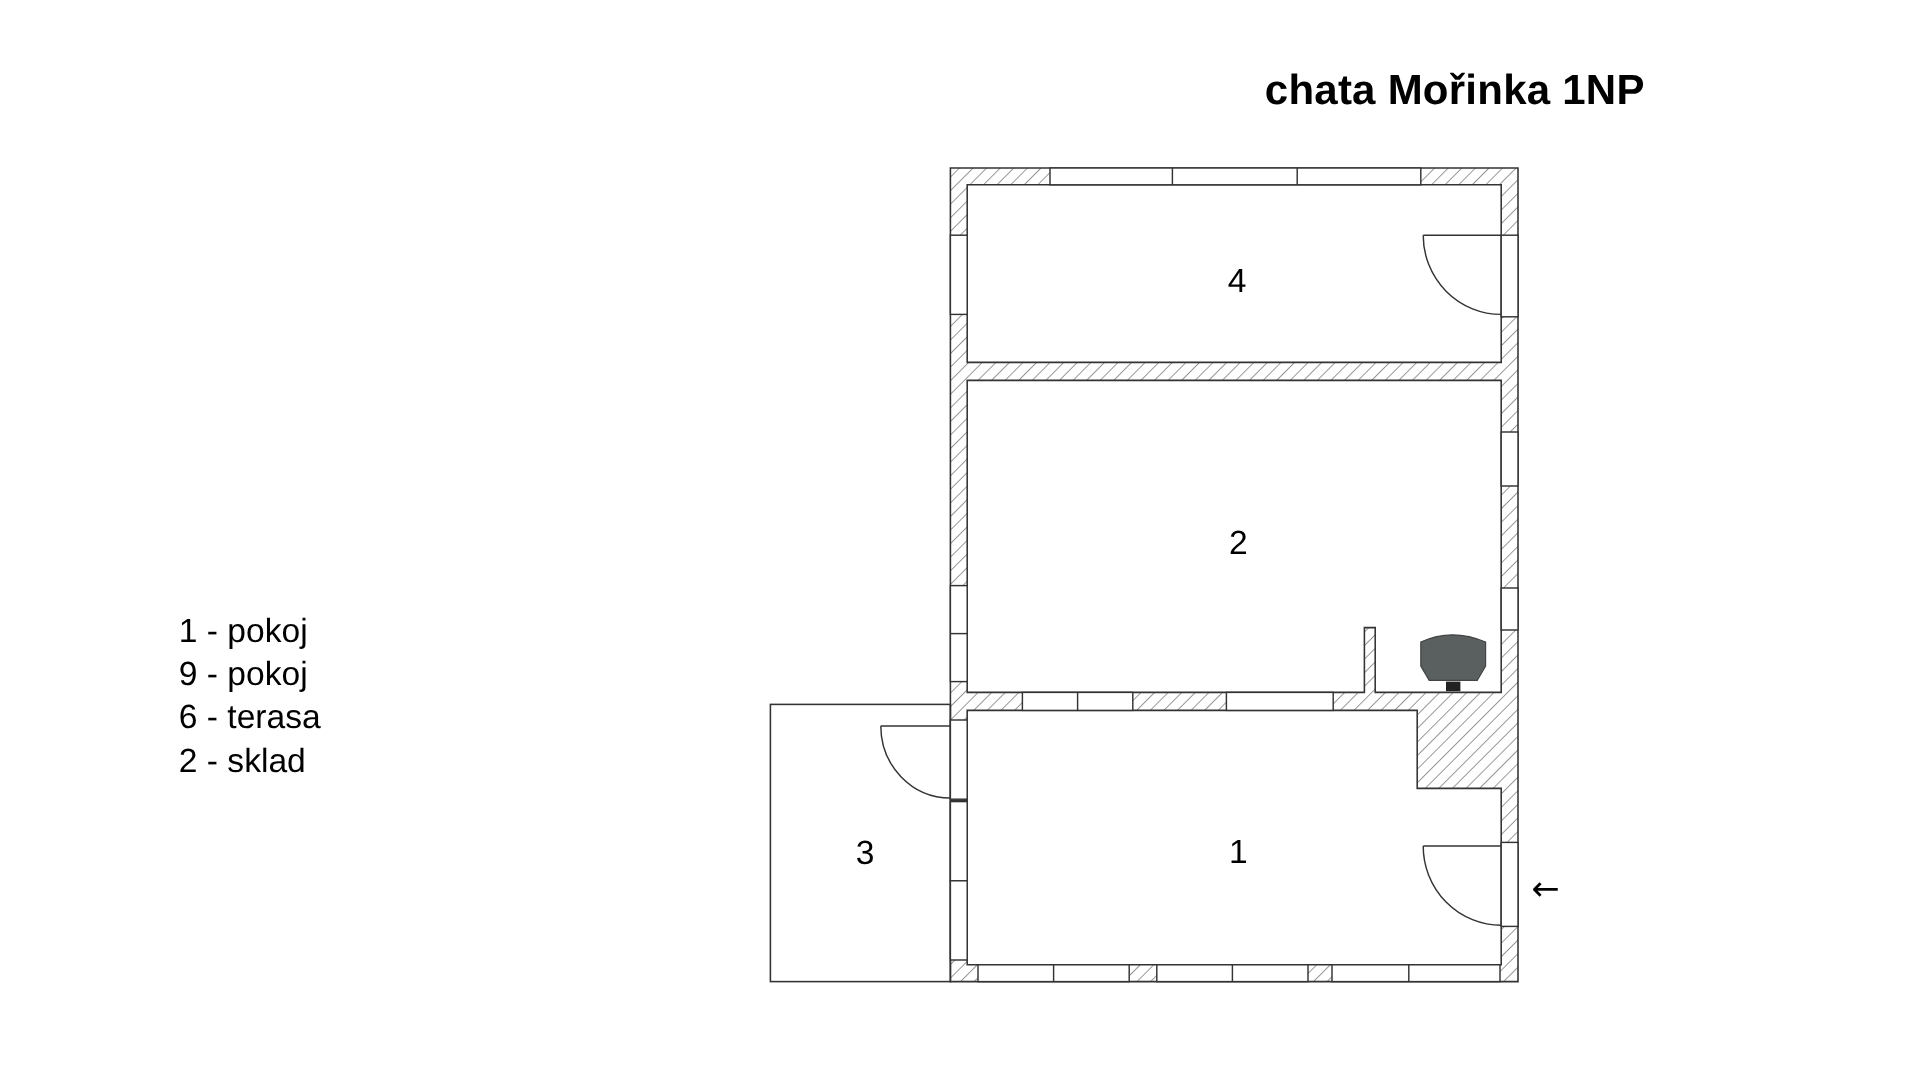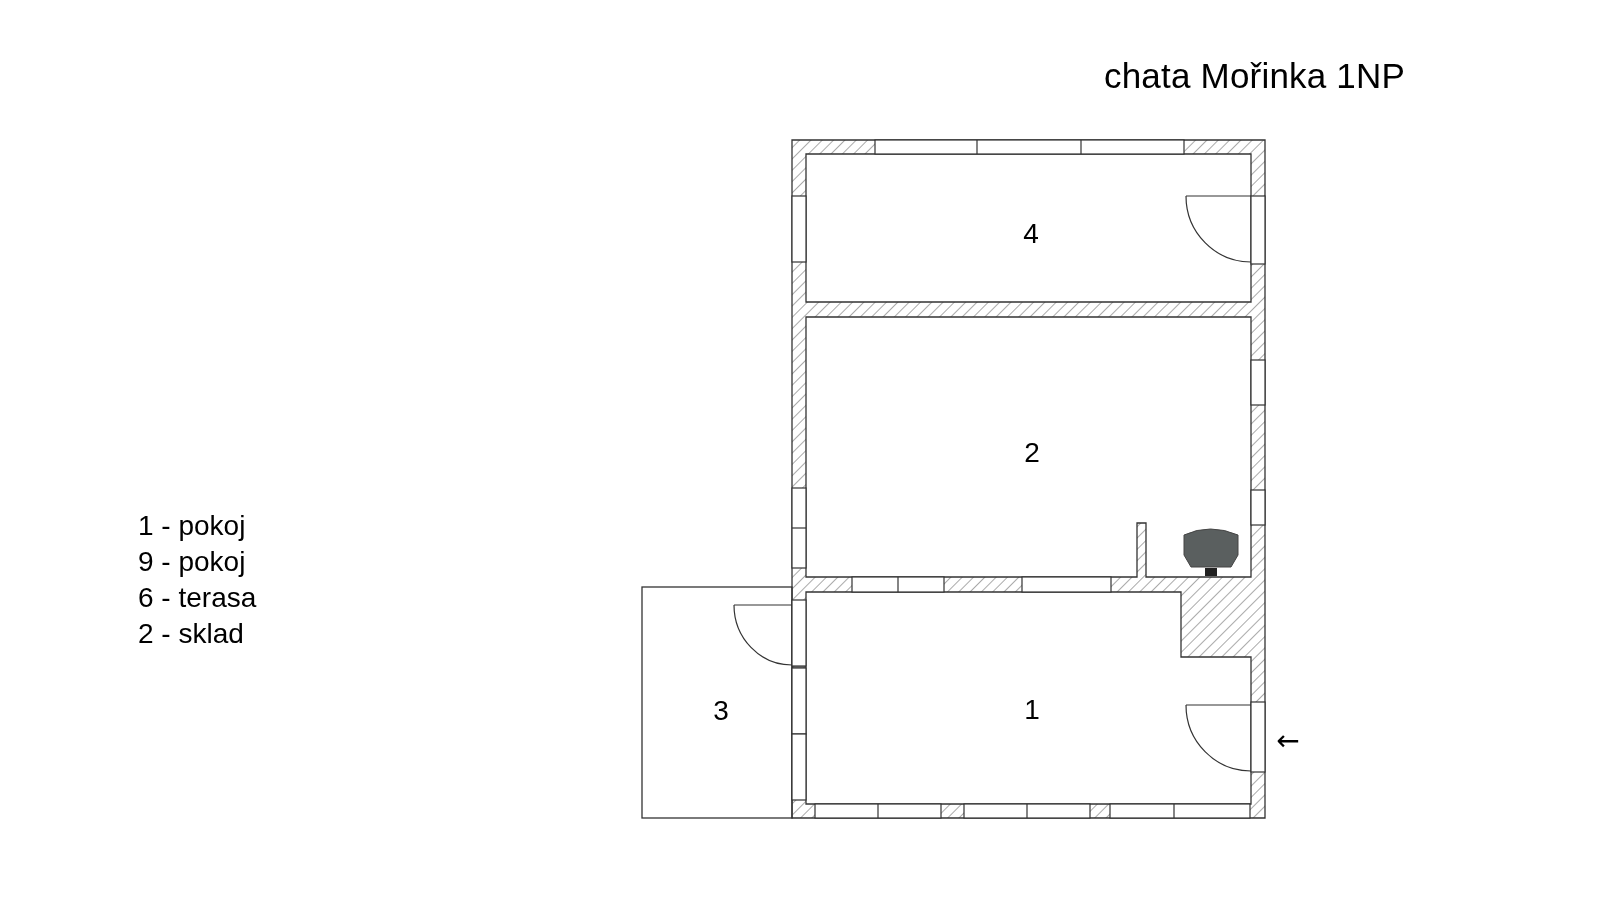--- a/index.html
+++ b/index.html
@@ -1,18 +1,18 @@
 <!DOCTYPE html>
 <html><head>
 <meta charset="utf-8">
 <style>
   html, body { margin:0; padding:0; background:#ffffff; }
   body { width:1600px; height:900px; position:relative; overflow:hidden; font-family:"Liberation Sans", sans-serif; color:#000; }
-  .title { position:absolute; left:1104px; top:56px; font-size:35px; font-weight:normal; letter-spacing:0.2px; white-space:nowrap; }
-  .legend { position:absolute; left:138px; top:508px; font-size:28px; line-height:36px; }
+  .title { position:absolute; left:1054px; top:56px; font-size:35px; font-weight:bold; letter-spacing:0.2px; white-space:nowrap; }
+  .legend { position:absolute; left:149px; top:508px; font-size:28px; line-height:36px; }
   .legend div { white-space:nowrap; }
   svg.plan { position:absolute; left:0; top:0; }
   .room-label { font-family:"Liberation Sans", sans-serif; font-size:28px; }
 </style>
 </head>
 <body>
 
 <div class="title">chata Mořinka 1NP</div>
 
 <div class="legend">

